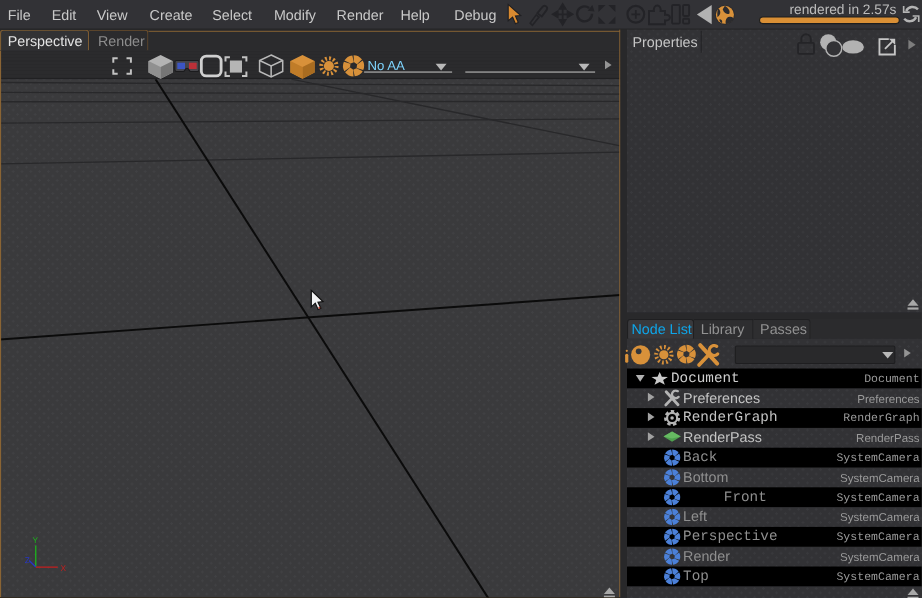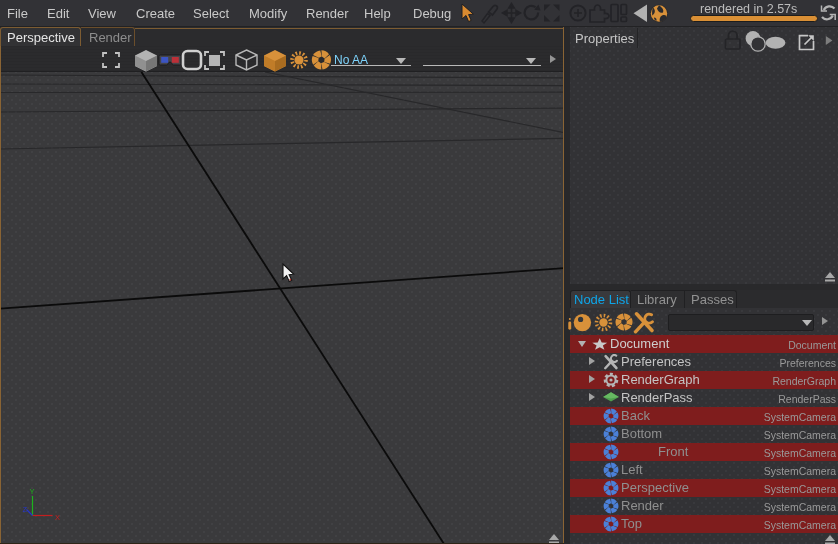--- a/index.html
+++ b/index.html
@@ -14,21 +14,21 @@
     background-image: radial-gradient(circle, rgba(225,230,240,0.04) 0.9px, rgba(0,0,0,0) 1.2px),
                       radial-gradient(circle, rgba(225,230,240,0.04) 0.9px, rgba(0,0,0,0) 1.2px);
     background-size: 8px 8px;
     background-position: 0 0, 4px 4px;
   }
   .abs { position:absolute; }
   .menu-item { position:absolute; top:6px; font-size:13px; color:#c9c9c9; }
   .tri-down { width:0; height:0; border-left:5px solid transparent; border-right:5px solid transparent; border-top:6px solid #b8b8b8; }
   .tri-right { width:0; height:0; border-top:4.5px solid transparent; border-bottom:4.5px solid transparent; border-left:6.5px solid #949494; }
   .trow { position:absolute; left:570px; width:268px; height:18px; }
-  .lt { background:#7f1d1d; }
+  .lt { background:#000000;font-family:Liberation Mono, monospace; }
   .tlabel { position:absolute; top:1px; font-size:13px; color:#c4c4c4; }
   .dim { color:#8f8f8f; }
   .ttype { position:absolute; right:2px; top:4px; font-size:10.5px; color:#9a9a9a; }
   .exp0 { position:absolute; left:8px; top:6px; width:0; height:0; border-left:4.5px solid transparent; border-right:4.5px solid transparent; border-top:6px solid #b2b2b2; }
   .exp1 { position:absolute; left:19px; top:4px; width:0; height:0; border-top:4.5px solid transparent; border-bottom:4.5px solid transparent; border-left:6px solid #a2a2a2; }
   .ticon { position:absolute; top:1px; }
 </style>
 </head>
 <body>
 <svg width="0" height="0" style="position:absolute">
@@ -113,21 +113,21 @@
     <path d="M 4,13.5 C 6,13.5 7,15 6.4,17.1 C 5,16.5 4,15.5 4,13.5 Z" fill="#2b2b2e"></path>
   </g>
 
   <g transform="translate(365,4)" stroke="#b4b4b4" stroke-width="2.2" fill="none">
     <path d="M 14.5,4.5 A 6.5,6.5 0 0 0 3.8,6"></path>
     <path d="M 2,13 A 6.5,6.5 0 0 0 12.8,11.6"></path>
     <path d="M 1.5,1.5 L 1.5,7 L 7,7" stroke-width="1.5"></path>
     <path d="M 15.2,16 L 15.2,10.5 L 9.7,10.5" stroke-width="1.5"></path>
   </g>
 </svg>
-<span class="abs" style="left:700px;top:2px;width:115px;text-align:left;font-size:12.5px;color:#bcbcbc;">rendered in 2.57s</span>
+<span class="abs" style="left:700px;top:2px;width:115px;text-align:right;font-size:12.5px;color:#bcbcbc;">rendered in 2.57s</span>
 <div class="abs" style="left:690px;top:15px;width:128px;height:7px;background:#d98f35;border-radius:3.5px;border:1px solid #1d1d1d;"></div>
 
 <div class="abs" style="left:0;top:27px;width:564px;height:19px;background:#2b2b2d;"></div>
 <div class="abs" style="left:0;top:27px;width:81px;height:19px;background:#323234;border:1px solid #7d5c32;border-bottom:none;border-radius:3px 3px 0 0;"></div>
 <span class="abs" style="left:7px;top:30px;font-size:13px;color:#e4e4e4;">Perspective</span>
 <div class="abs" style="left:81px;top:27px;width:54px;height:19px;background:#2b2b2d;border:1px solid #6b4e2b;border-bottom:none;border-left:none;border-radius:0 3px 0 0;"></div>
 <span class="abs" style="left:89px;top:30px;font-size:13px;color:#8d8d8d;">Render</span>
 <div class="abs" style="left:135px;top:28px;width:429px;height:1px;background:#7d5c32;"></div>
 
 <div class="abs" style="left:0;top:46px;width:564px;height:26px;background-color:#2b2b2d;background-image:repeating-linear-gradient(180deg, rgba(0,0,0,0.05) 0px, rgba(0,0,0,0.05) 1px, rgba(255,255,255,0.0) 1px, rgba(255,255,255,0.0) 3px);border-bottom:1px solid #202022;"></div>

